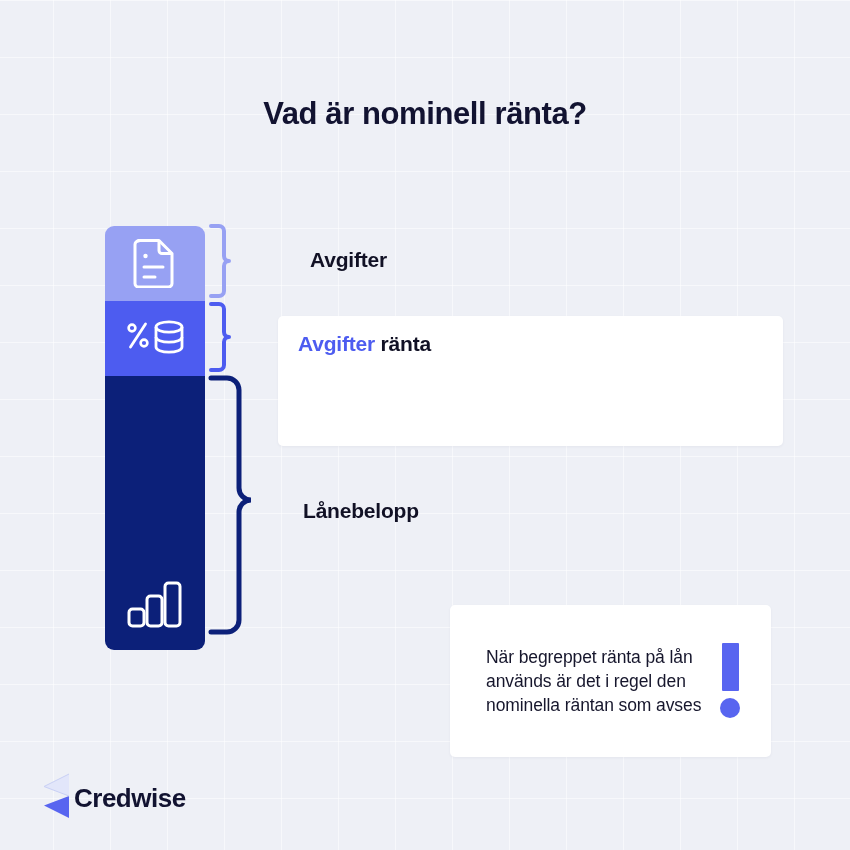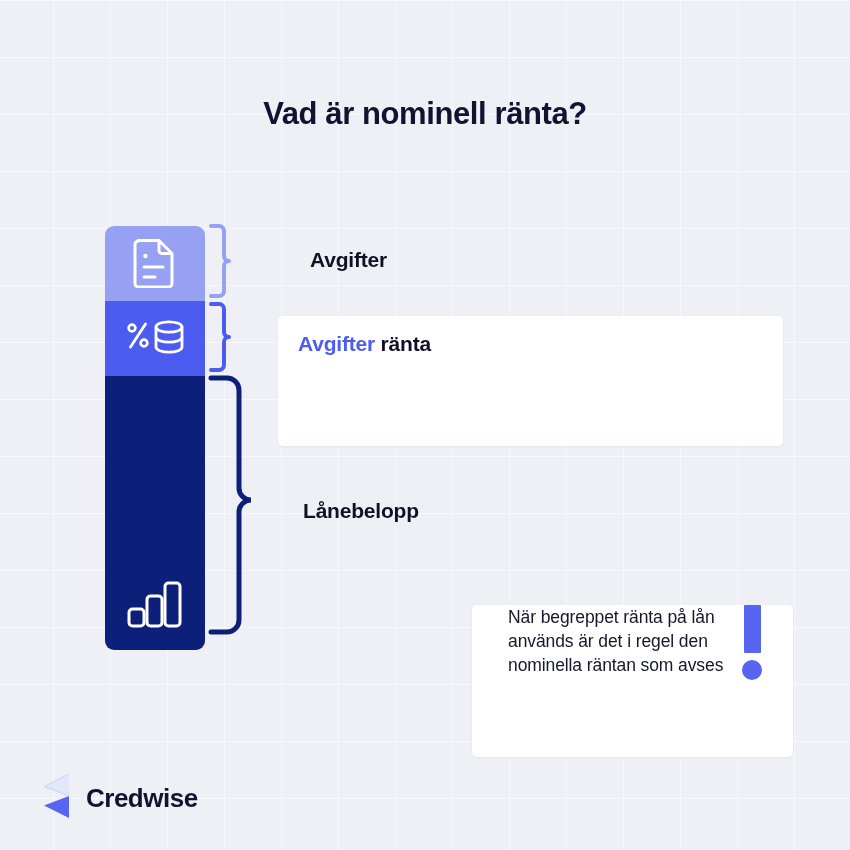--- a/index.html
+++ b/index.html
@@ -89,25 +89,25 @@
   }
   #nominell-bullet-list li::before {
     content:"•";
     position:absolute; left:2px; top:-1px;
     font-size:16px; color:#16162c;
   }
 
   
   #callout-box {
     position:absolute;
-    left:472px; top:605px;
+    left:450px; top:605px;
     width:321px; height:152px;
     background:#ffffff;
     border-radius:5px;
-    display:flex; align-items:flex-start;
+    display:flex; align-items:center;
     padding:0 18px 0 36px;
     box-shadow:0 1px 3px rgba(30,30,70,0.05);
   }
   #callout-text {
     font-size:17.5px;
     line-height:1.38;
     color:#16162c;
     letter-spacing:-0.1px;
     flex:1;
   }
@@ -115,21 +115,21 @@
     width:46px; display:flex; flex-direction:column;
     align-items:center; justify-content:center;
     margin-left:2px; padding-bottom:2px;
   }
   #exclamation-bar { width:17px; height:48px; background:#5865f0; border-radius:1px; }
   #exclamation-dot { width:20px; height:20px; border-radius:50%; background:#5865f0; margin-top:7px; }
 
   
   #logo-area {
     position:absolute; left:38px; top:772px;
-    display:flex; align-items:center; gap:14px;
+    display:flex; align-items:center; gap:2px;
   }
   #logo-text {
     font-size:26px; font-weight:bold;
     letter-spacing:-0.5px; color:#121331;
   }
 </style>
 </head>
 <body>
 
 <div id="grid-bg"></div>

